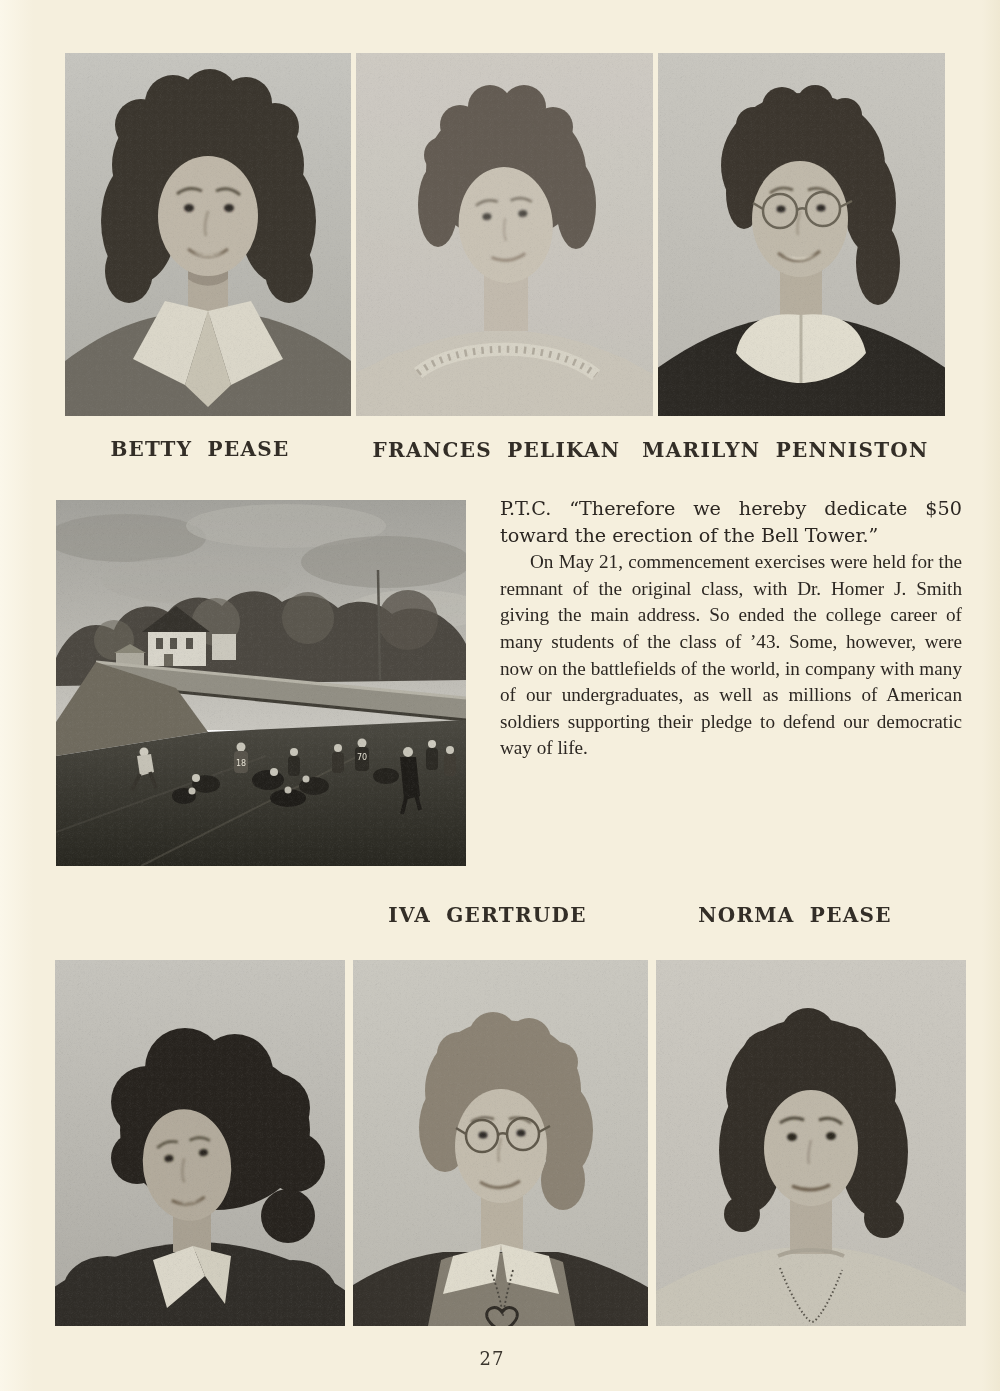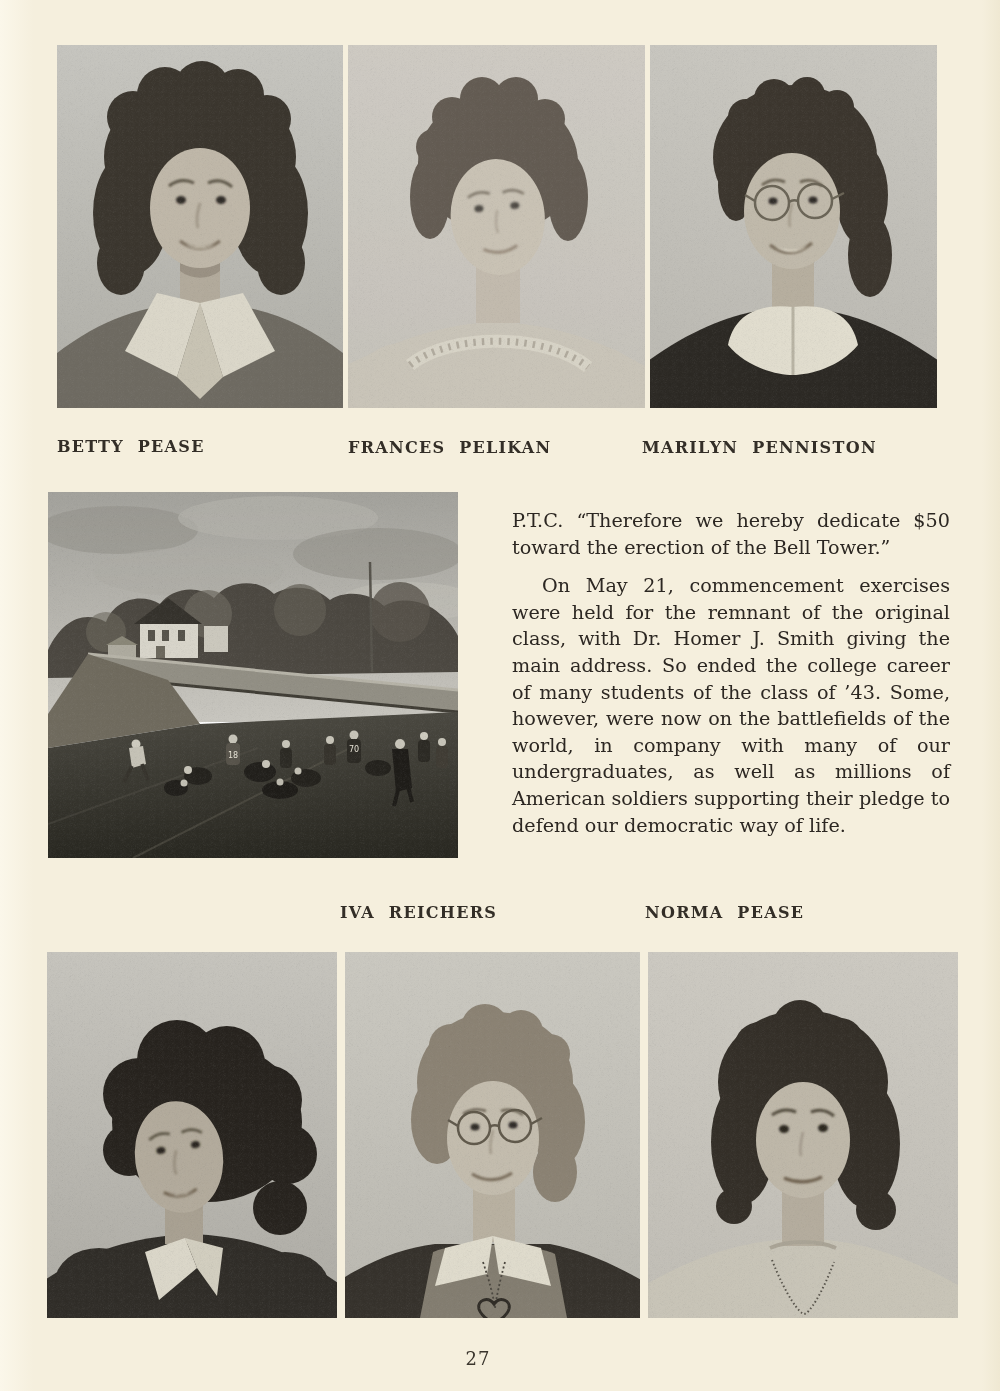--- a/index.html
+++ b/index.html
@@ -5,35 +5,35 @@
   html,body{margin:0;padding:0;background:#6b675f;}
   .page{
     position:relative;width:1000px;height:1391px;background:#f5efdd;
     overflow:hidden;font-family:"DejaVu Serif","Liberation Serif",serif;
   }
   .page::before{
     content:"";position:absolute;inset:0;pointer-events:none;
     background:linear-gradient(90deg,#fbf7ea 0,rgba(251,247,234,0) 34px),
                linear-gradient(270deg,#efe8d2 0,rgba(239,232,210,0) 18px);
   }
-  figure.photo{position:absolute;margin:0;background:#ffffff;}
+  figure.photo{position:absolute;margin:8px;background:#ffffff;}
   figure.photo svg{width:100%;height:100%;display:block;}
   .caption{
-    position:absolute;height:22px;color:#332e27;
-    font-size:16px;font-weight:bold;letter-spacing:1.3px;word-spacing:7px;
+    position:absolute;height:22px;text-align:center;color:#332e27;
+    font-size:20px;font-weight:bold;letter-spacing:1.3px;word-spacing:7px;
     font-family:"DejaVu Serif","Liberation Serif",serif;
   }
   .article{
     position:absolute;left:500px;top:496px;width:462px;
     color:#2c2722;font-size:19.2px;line-height:1.385;text-align:justify;
   }
-  .article p{margin:12px;}
-  .article p + p{text-indent:30px;}
+  .article p{margin:0;}
+  .article p + p{text-indent:30px;font-family:Liberation Serif, serif;}
   .pageno{
-    position:absolute;left:0;top:1348px;width:956px;text-align:center;
+    position:absolute;left:14px;top:1348px;width:956px;text-align:center;
     font-size:18px;color:#3a352d;letter-spacing:1px;
   }
 </style>
 </head>
 <body>
 
 <div class="page">
 
   <svg width="0" height="0" style="position:absolute" aria-hidden="true">
     <defs>
@@ -292,21 +292,21 @@
       </g>
       <rect width="410" height="366" filter="url(#grain)" opacity="0.14"></rect>
     </svg>
   </figure>
 
   <div class="article">
     <p>P.T.C. “Therefore we hereby dedicate $50 toward the erection of the Bell Tower.”</p>
     <p>On May 21, commencement exercises were held for the remnant of the original class, with Dr. Homer J. Smith giving the main address. So ended the college career of many students of the class of ’43. Some, however, were now on the battlefields of the world, in company with many of our undergraduates, as well as millions of American soldiers supporting their pledge to defend our democratic way of life.</p>
   </div>
 
-  <div class="caption" style="left:340px;top:903px;width:295px">IVA REICHERS</div>
+  <div class="caption" style="left:340px;top:903px;width:295px">IVA GERTRUDE</div>
   <div class="caption" style="left:645px;top:903px;width:300px">NORMA PEASE</div>
 
   <figure class="photo" style="left:47px;top:952px;width:290px;height:366px" role="img" aria-label="Studio portrait: young woman with voluminous curly hair, dark dress with white pointed collar">
     <svg viewBox="0 0 290 366" preserveAspectRatio="none">
       <defs>
           <linearGradient id="bg4" x1="0" y1="0" x2="0" y2="1">
         <stop offset="0" stop-color="#c7c5be"></stop>
             <stop offset="1" stop-color="#aeaca5"></stop>
       </linearGradient>
         </defs>

